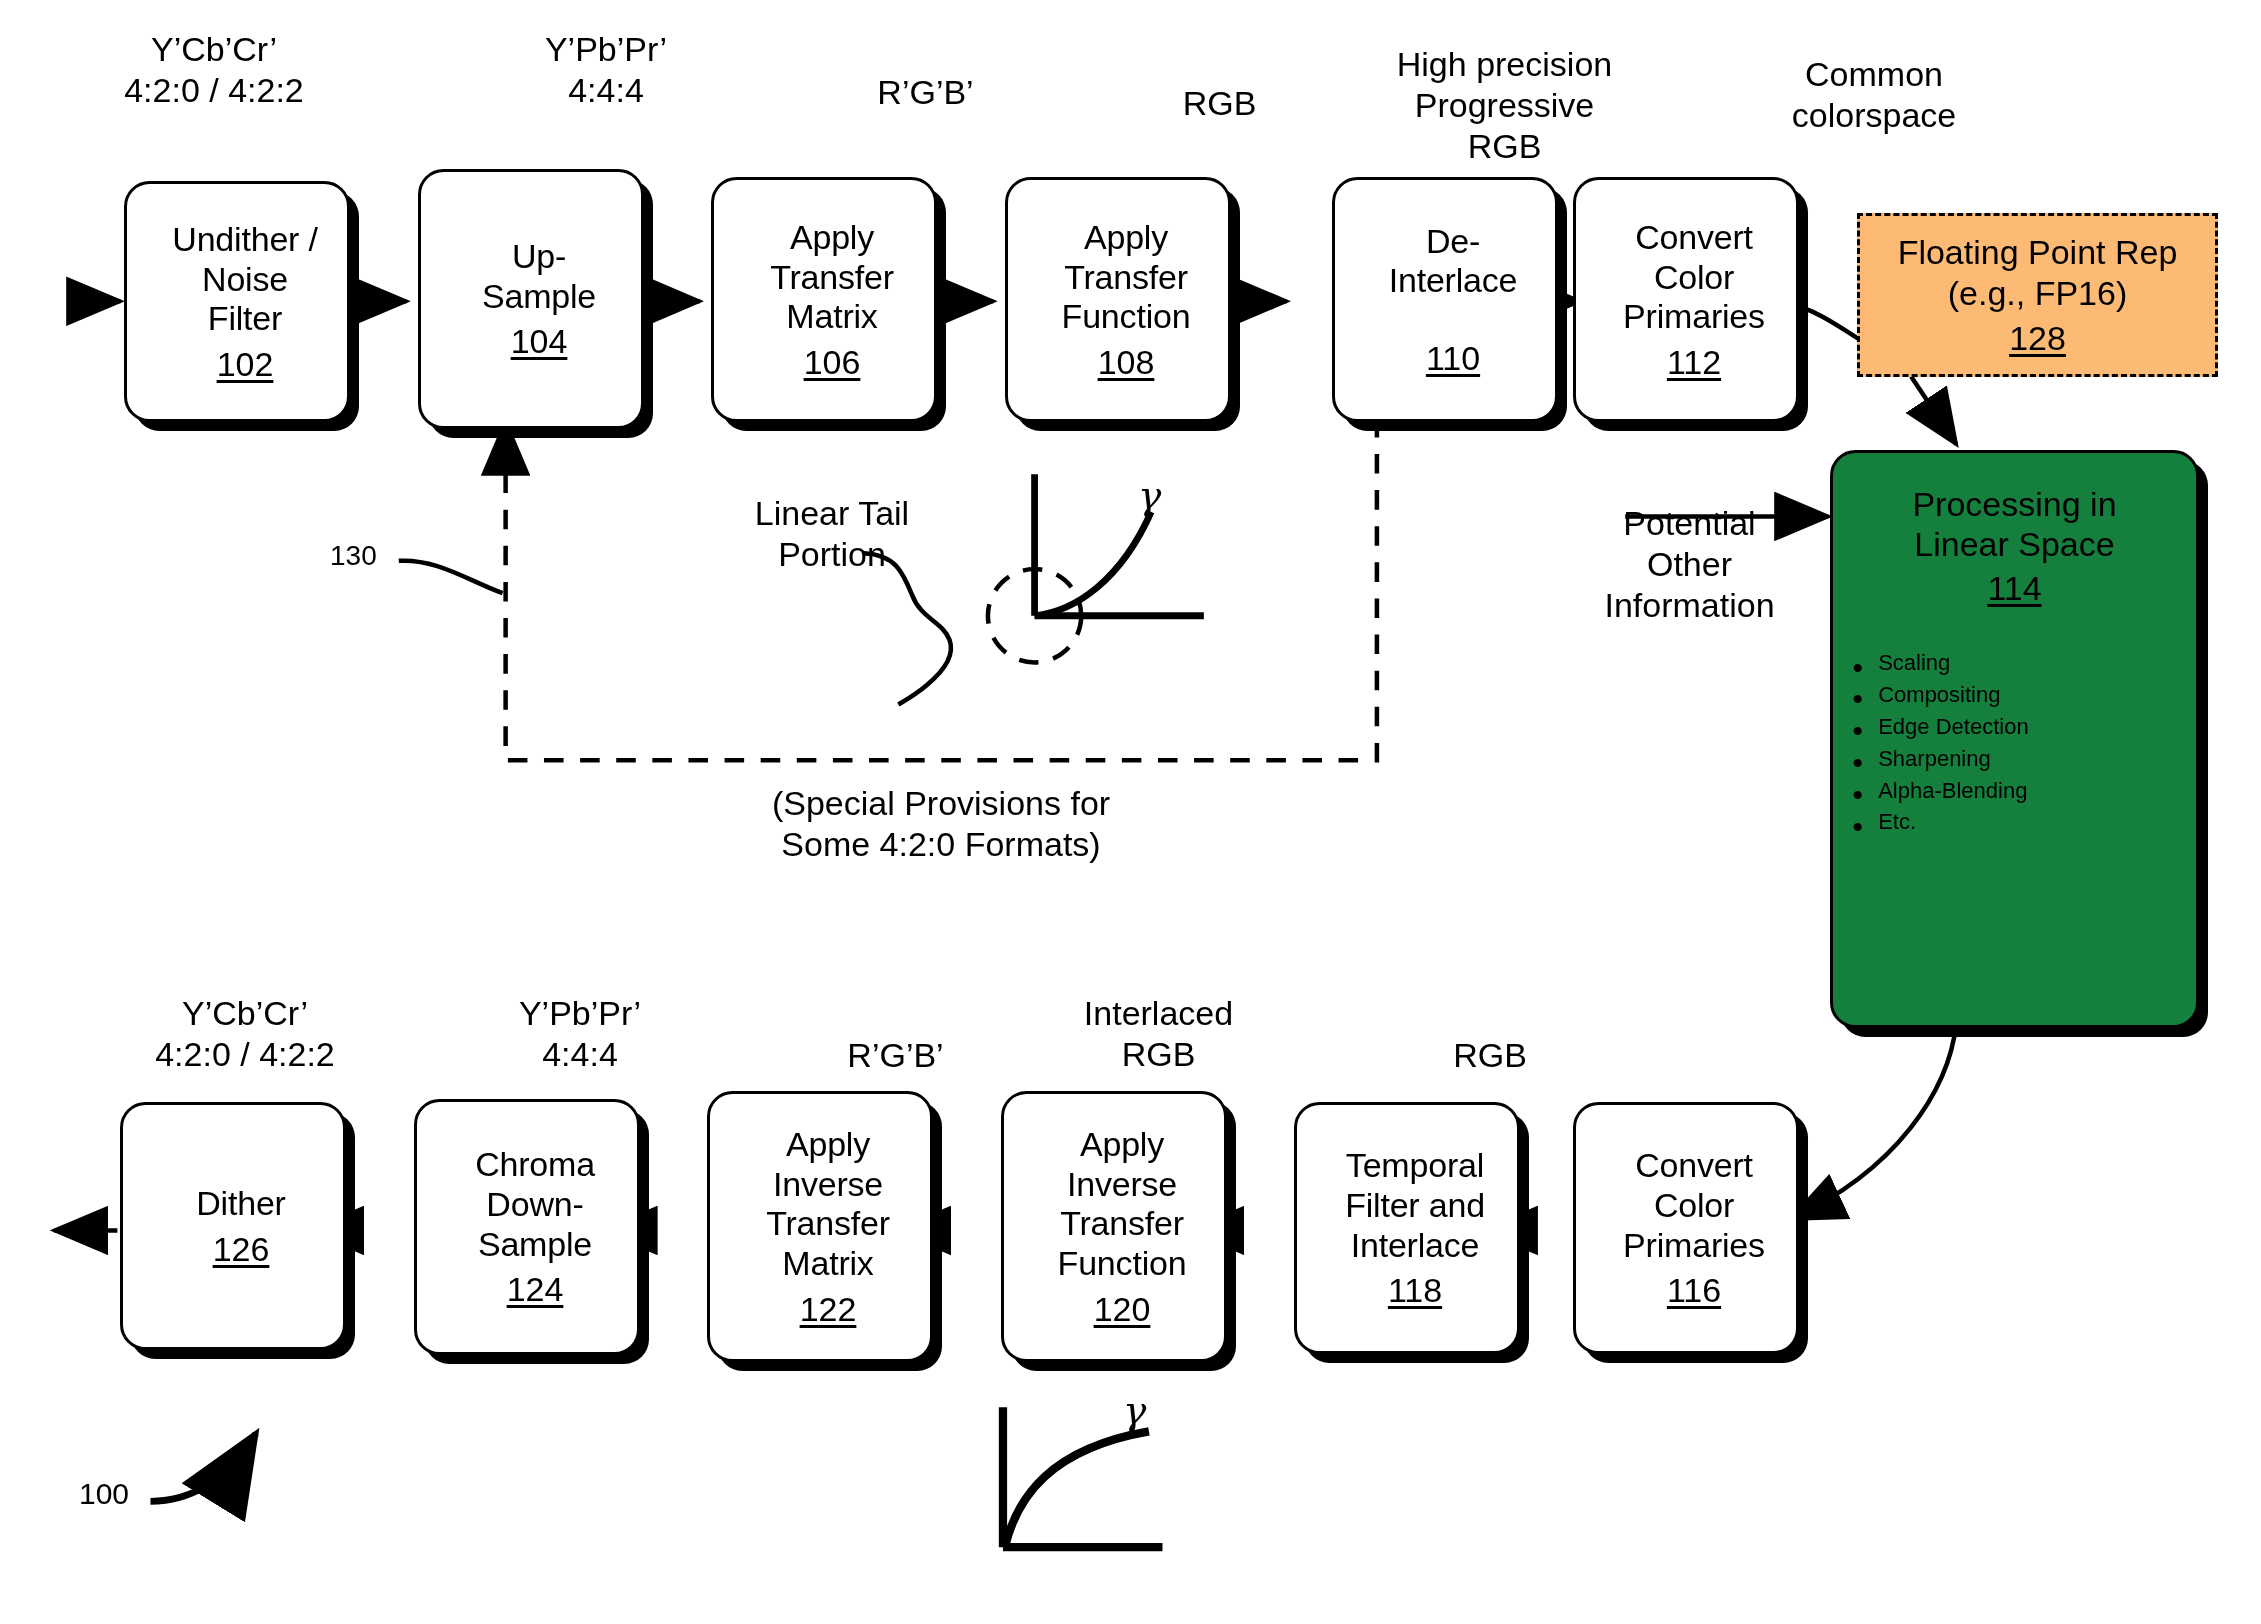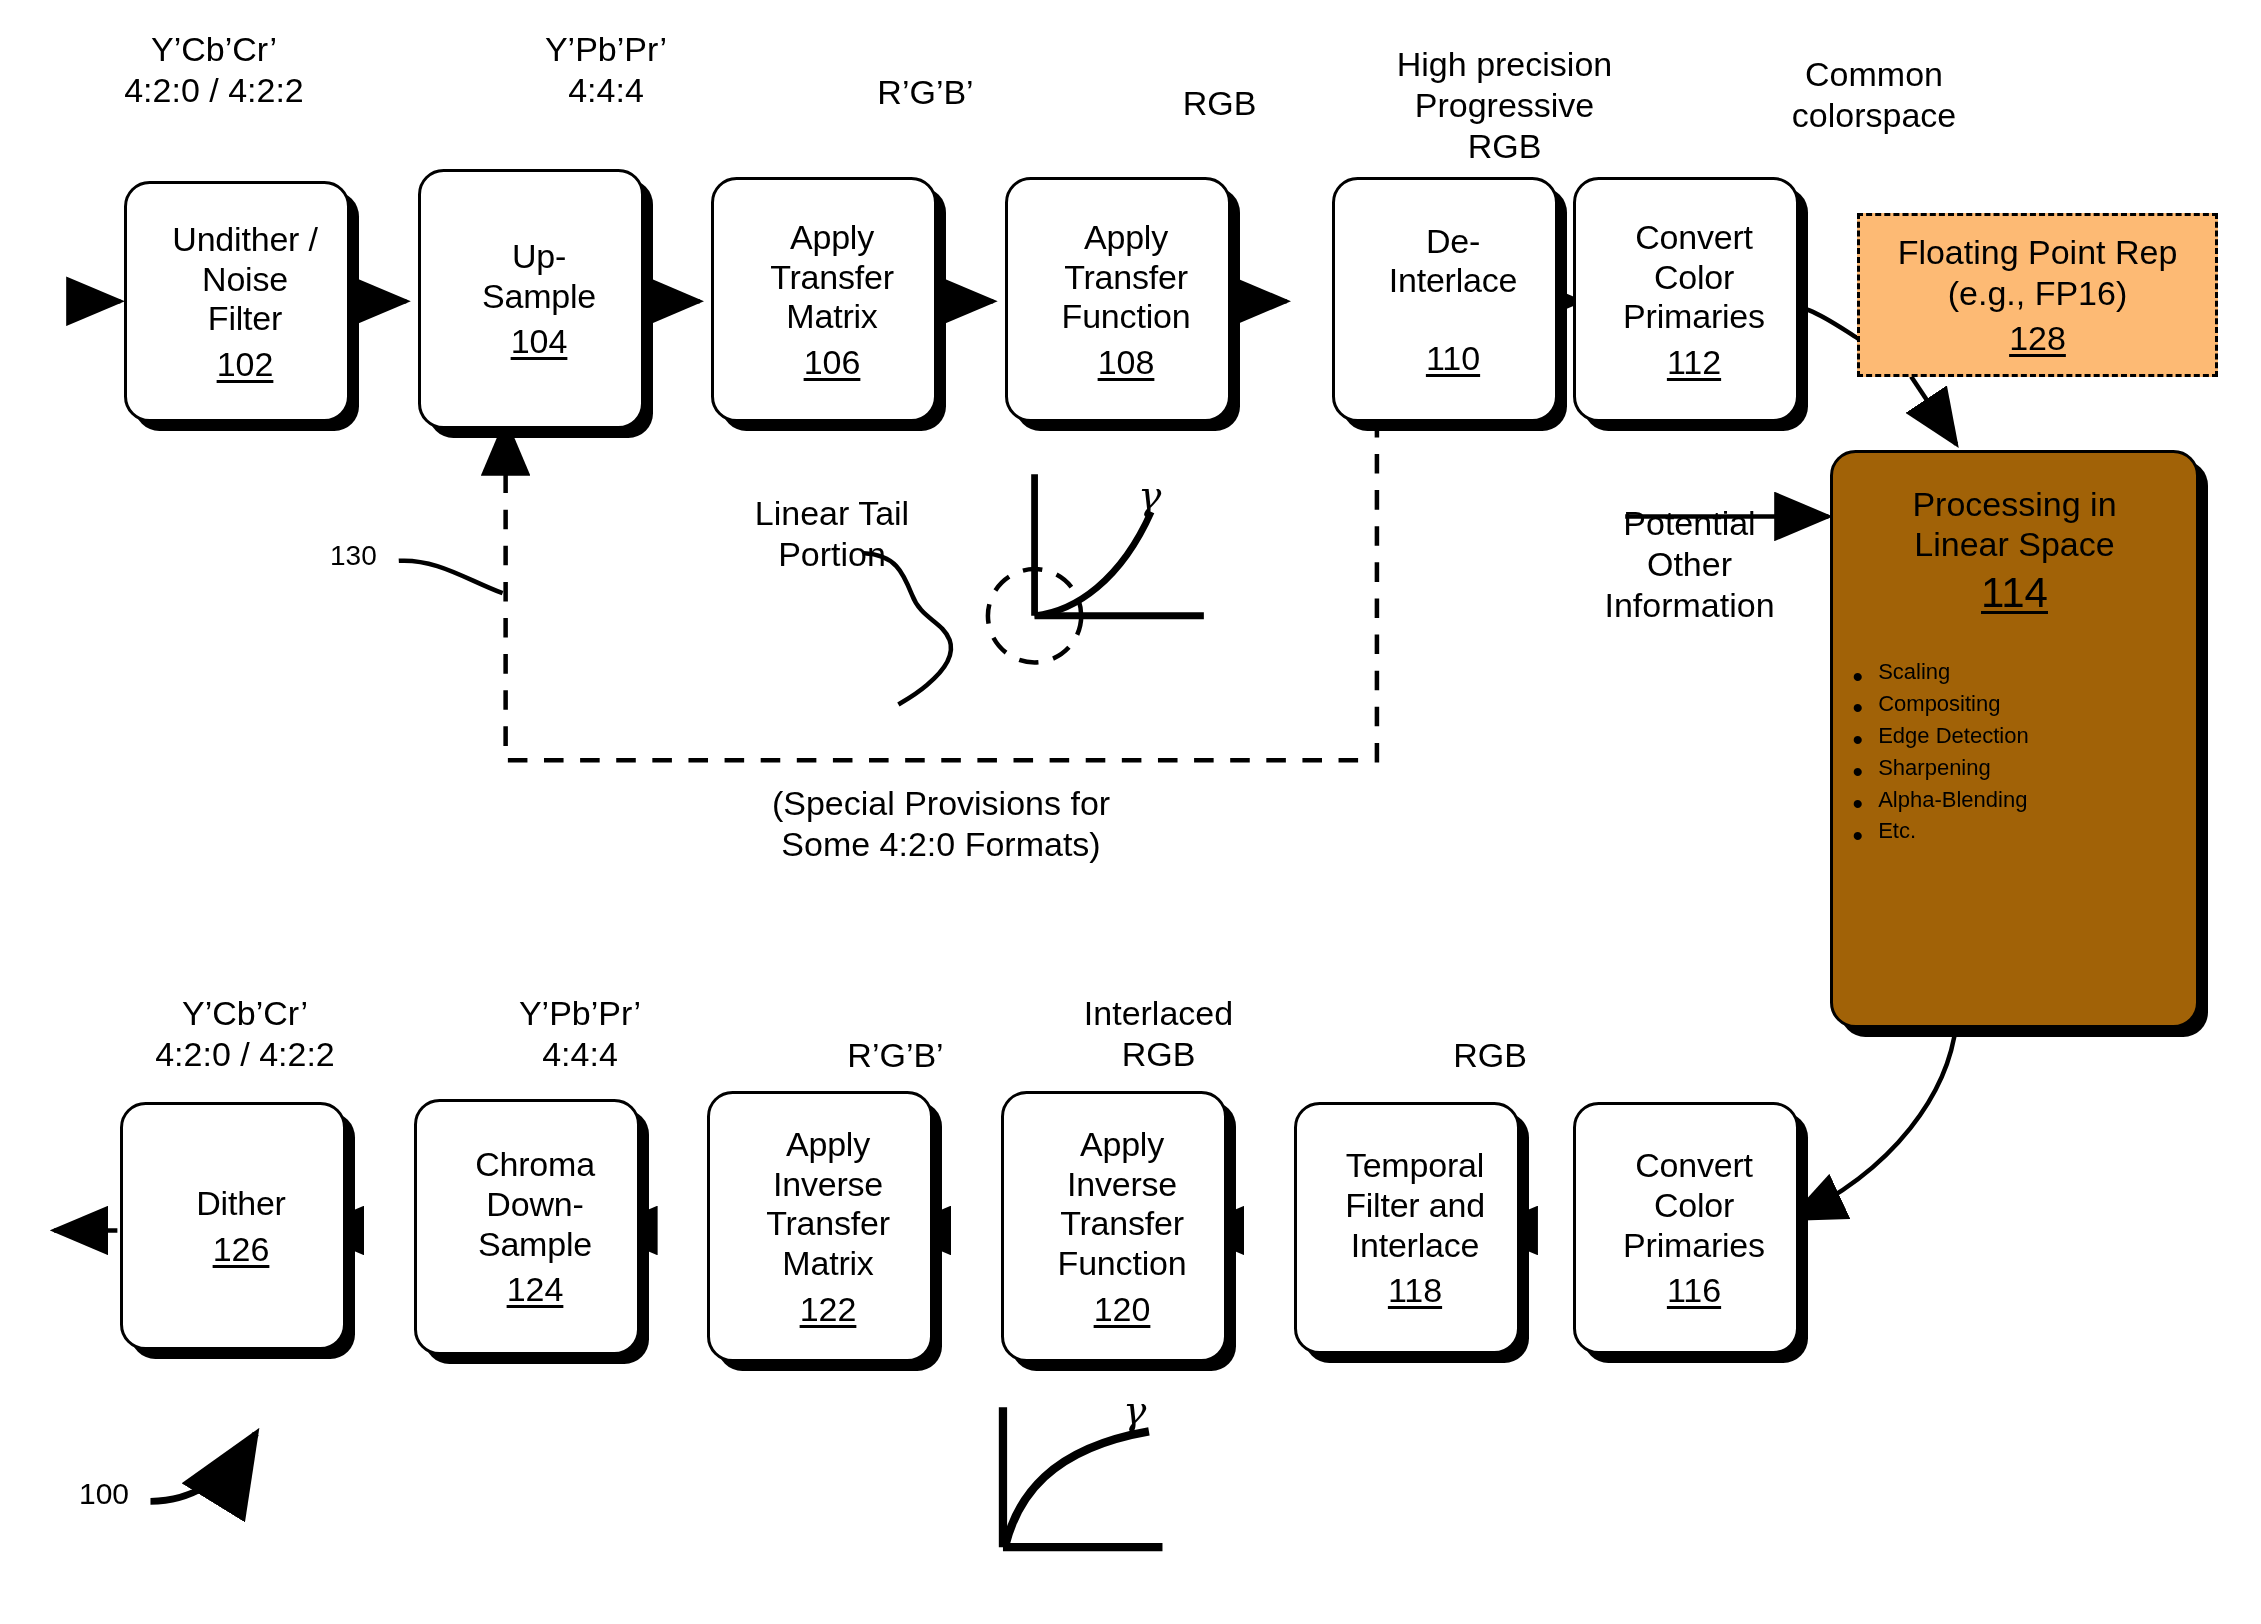--- a/index.html
+++ b/index.html
@@ -54,33 +54,33 @@
     text-decoration: underline;
     text-underline-offset: 3.8px;
     text-decoration-thickness: 3px;
     margin-top: 6.8px;
   }
 
   
   .bigbox {
     position: absolute;
     box-sizing: border-box;
-    background: #a16207;
+    background: #15803d;
     border: 3.8px solid #000000;
     border-radius: 25.6px;
     box-shadow: 9.8px 9.8px 0 -0.8px #000000;
     z-index: 3;
     display: flex;
     flex-direction: column;
     align-items: center;
     padding-top: 32px;
   }
   .bigbox .ptitle { font-size: 34px; line-height: 1.17; text-align: center; white-space: pre-line; }
   .bigbox .pnum {
-    font-size: 42px; text-decoration: underline;
+    font-size: 34px; text-decoration: underline;
     text-underline-offset: 3.8px; text-decoration-thickness: 3px; margin-top: 4.5px;
   }
   .bigbox ul {
     list-style: none;
     margin: 39px 0 0 0;
     padding: 0 0 0 19.6px;
     align-self: flex-start;
   }
   .bigbox ul li {
     font-size: 22px;

